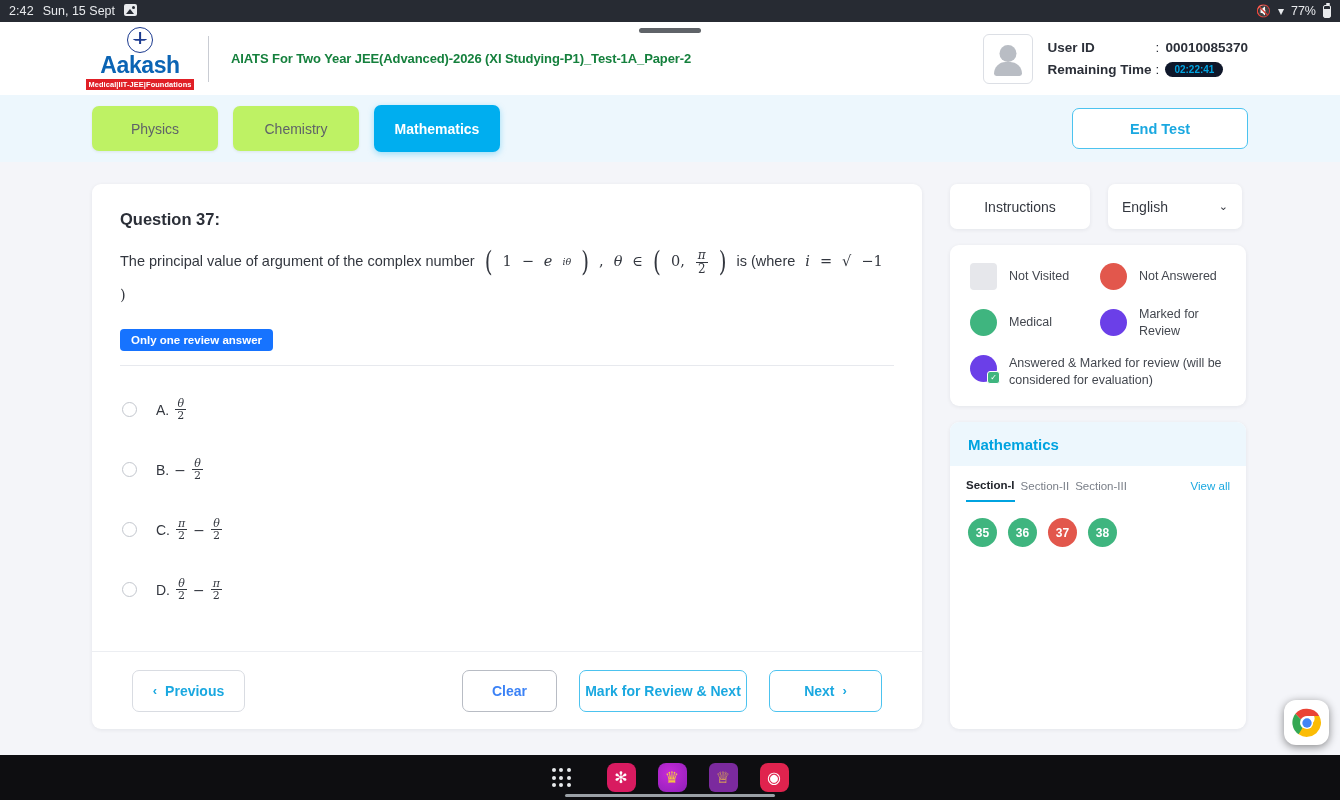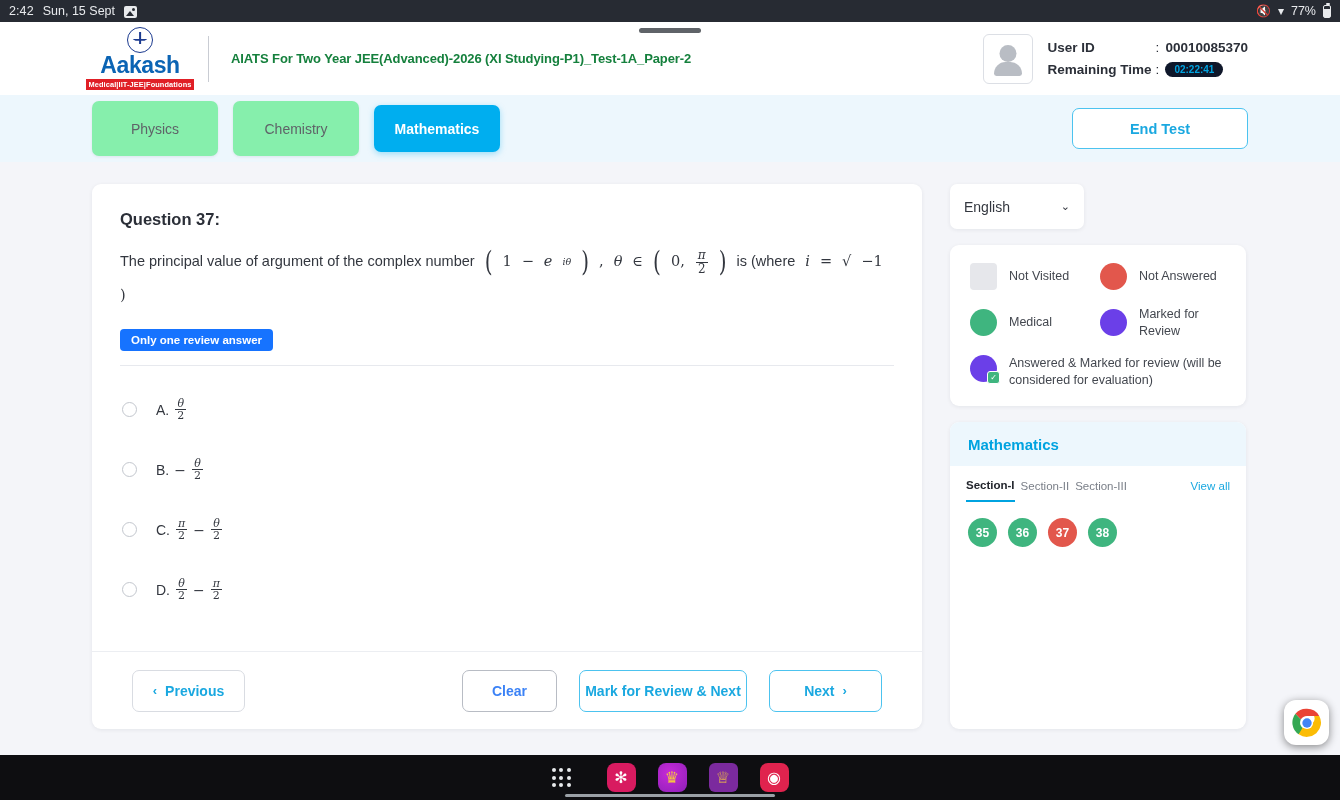--- a/index.html
+++ b/index.html
@@ -11,21 +11,21 @@
   }
 
   
   .statusbar {
     height: 22px; width: 100%;
     background: #272b33;
     display: flex; align-items: center;
     padding: 0 9px;
     color: #e8eaed; font-size: 12.5px;
   }
-  .status-left { display: flex; align-items: flex-end; gap: 9px; }
+  .status-left { display: flex; align-items: flex-start; gap: 9px; }
   .status-right { margin-left: auto; display: flex; align-items: center; gap: 7px; }
   .sb-time { font-weight: 500; letter-spacing: .1px; }
   .sb-date { font-weight: 400; }
   .img-icon {
     width: 13px; height: 12px; background: #e8eaed;
     border-radius: 2px; position: relative; display: inline-block;
   }
   .img-icon::after {
     content:""; position:absolute; left:2px; bottom:2px;
     width:0;height:0;border-left:4px solid transparent;border-right:4px solid transparent;
@@ -117,21 +117,21 @@
     background: #0f172a; color: #00a3e0; font-weight: 700;
     padding: 2px 9px; border-radius: 11px; font-size: 10px;
   }
 
   
   .tabbar {
     height: 67px; background: #edf7fd;
     display: flex; align-items: center; padding: 0 92px;
   }
   .subj-tab {
-    width: 126px; height: 55px; border-radius: 7px; background: #86efac;
+    width: 126px; height: 45px; border-radius: 7px; background: #bef264;
     display:flex;align-items:center;justify-content:center;
     font-size: 14px; color: #5f6368; margin-right: 15px;
     box-shadow: 0 1px 3px rgba(16,24,40,.08); cursor: pointer;
   }
   .subj-tab.active { background: #00aeef; color:#fff; font-weight:600; height:47px; box-shadow:0 2px 6px rgba(0,174,239,.35); }
   .end-test {
     margin-left: auto;
     width: 176px; height: 41px; border: 1.4px solid #4cc3ef; border-radius: 7px;
     background: #fff; color: #1aa8e0; font-size: 14.5px; font-weight: 700;
     display:flex;align-items:center;justify-content:center; cursor:pointer;
@@ -445,20 +445,23 @@
         </div>
         <div class="btn btn-next">
           <span>Next</span>
           <span class="chev">›</span>
         </div>
       </div>
     </div>
 
     <div class="rail">
       <div class="rail-top">
+        <div class="instr-btn">
+          <span>Instructions</span>
+        </div>
         <div class="lang-sel">
           <span>English</span>
           <span class="cd">⌄</span>
         </div>
       </div>
 
       <div class="legend">
         <div class="leg-row">
           <div class="leg-item">
             <span class="sw-sq"></span>

